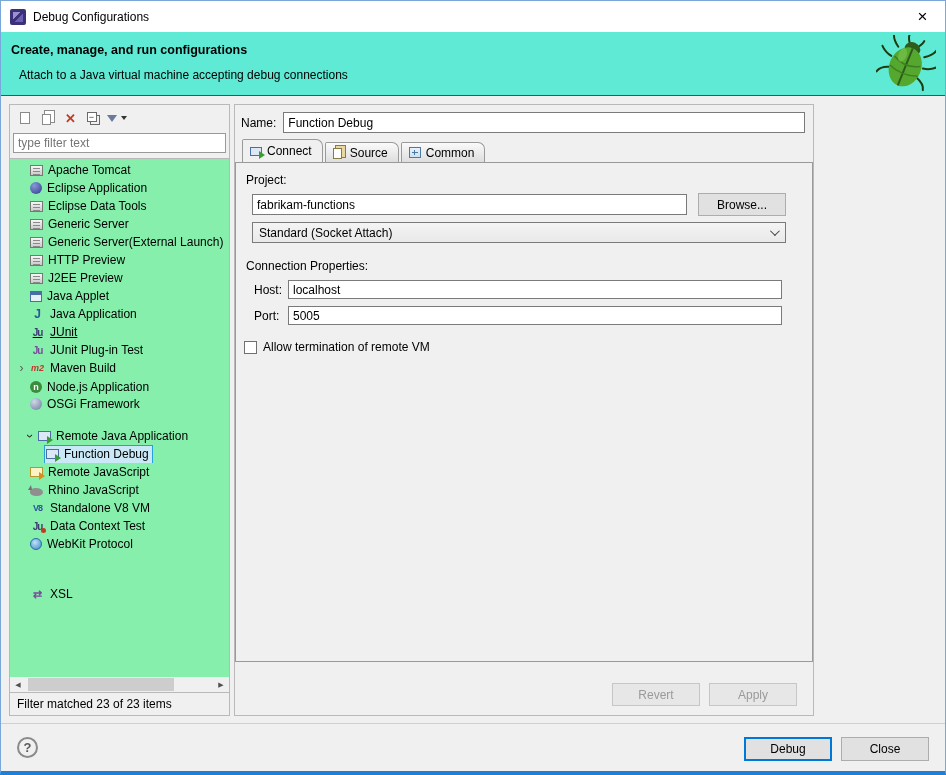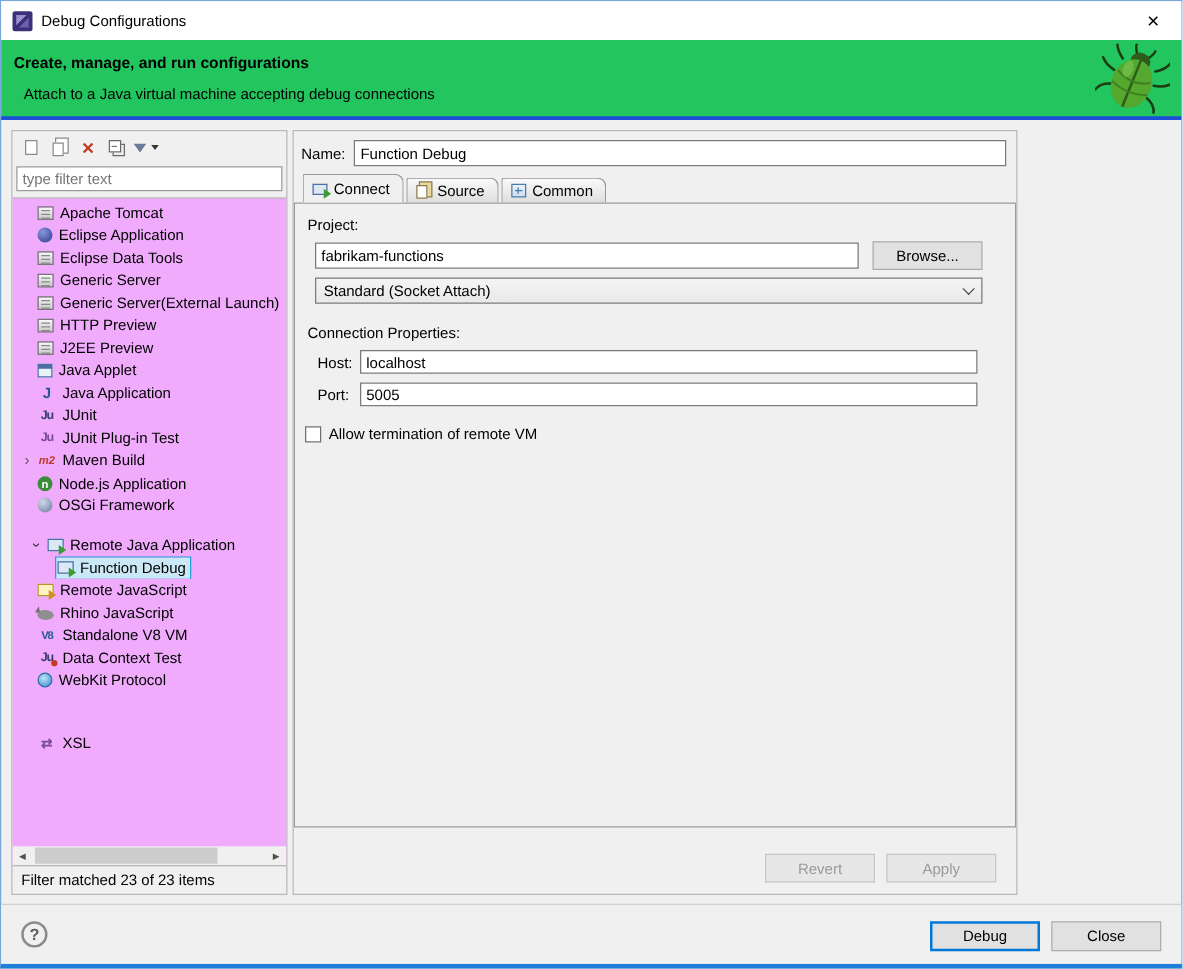--- a/index.html
+++ b/index.html
@@ -19,37 +19,37 @@
     background: #f0f0f0;
   }
   
   .titlebar { position: absolute; top: 0; left: 0; right: 0; height: 31px; background: #fff; display: flex; align-items: center; }
   .win-icon { width: 16px; height: 16px; margin: 0 7px 0 9px; background: #3b3178; border-radius: 2px; position: relative; flex: none; }
   .win-icon::after { content: ""; position: absolute; inset: 3px;
     background: linear-gradient(135deg, #9a8fd0 0 40%, transparent 40%), linear-gradient(315deg, #6a5fb0 0 40%, transparent 40%); }
   .titlebar-text { font-size: 12px; }
   .close-btn { position: absolute; right: 0; top: 0; width: 45px; height: 31px; display: flex; align-items: center; justify-content: center; font-size: 17px; cursor: default; }
   
-  .header { position: absolute; top: 31px; left: 0; right: 0; height: 64px; background: #22c55e; border-bottom: 3px solid #1d4ed8; }
+  .header { position: absolute; top: 31px; left: 0; right: 0; height: 64px; background: #5eead4; border-bottom: 1px solid #1d4ed8; }
   .header-title { position: absolute; left: 10px; top: 11px; font-weight: bold; font-size: 12.5px; }
   .header-subtitle { position: absolute; left: 18px; top: 36px; font-size: 12px; }
   .bug { position: absolute; right: 9px; top: 3px; }
   
   .left-panel { position: absolute; left: 8px; top: 103px; width: 221px; height: 612px; border: 1px solid #b9b9b9; background: #f0f0f0; }
   .toolbar { height: 26px; display: flex; align-items: center; padding-left: 3px; }
   .tb-icon { width: 23px; height: 21px; display: flex; align-items: center; justify-content: center; position: relative; }
   .ic-page { width: 10px; height: 12px; background: #fff; border: 1px solid #8a8a8a; }
   .ic-copy { width: 9px; height: 11px; background: #fff; border: 1px solid #8a8a8a; box-shadow: 3px -3px 0 0 #fff, 3px -3px 0 1px #8a8a8a; margin-top: 3px; margin-right: 3px; }
   .ic-x { color: #c23b22; font-weight: bold; font-size: 13px; line-height: 13px; }
   .ic-collapse { width: 10px; height: 10px; border: 1px solid #6a6a6a; background: #fff; font-size: 9px; line-height: 8px; text-align: center; color: #333;
     box-shadow: 3px 3px 0 -1px #f0f0f0, 3px 3px 0 0 #6a6a6a; margin-right: 4px; margin-bottom: 3px; }
   .ic-funnel { width: 0; height: 0; border-left: 5px solid transparent; border-right: 5px solid transparent; border-top: 7px solid #6a7a9a; }
   .dd-arrow { width: 0; height: 0; border-left: 3px solid transparent; border-right: 3px solid transparent; border-top: 4px solid #333; margin-left: 4px; }
   .filter-input { position: absolute; top: 28px; left: 3px; right: 3px; height: 20px; border: 1px solid #999; padding: 2px 4px; font: 12px "Liberation Sans", sans-serif; background: #fff; }
-  .tree-box { position: absolute; top: 53px; left: 0; right: 0; height: 535px; background: #f0abfc; border-top: 1px solid #b9b9b9; border-bottom: 1px solid #b9b9b9; overflow: hidden; }
+  .tree-box { position: absolute; top: 53px; left: 0; right: 0; height: 535px; background: #86efac; border-top: 1px solid #b9b9b9; border-bottom: 1px solid #b9b9b9; overflow: hidden; }
   .tree-rows { position: absolute; inset: 2px 0 15px 0; }
   .tree-row { height: 18px; display: flex; align-items: center; white-space: nowrap; overflow: hidden; }
   .tree-arrow { width: 15px; flex: none; text-align: center; color: #5a5a5a; font-size: 12px; line-height: 12px; }
   .tree-arrow.expanded { transform: rotate(90deg); color: #1a1a1a; }
   .tree-content { display: inline-flex; align-items: center; height: 17px; padding: 0 3px 0 1px; }
   .tree-content.selected { background: #cbe8f6; outline: 1px solid #26a0da; }
   .tree-icon { width: 15px; height: 14px; display: inline-flex; align-items: center; justify-content: center; margin-right: 5px; flex: none; font-weight: bold; font-style: normal; }
   .tree-label { font-size: 12px; }
   
   .icon-server { width: 13px; height: 11px; border: 1px solid #777; background: linear-gradient(#f7f7f7, #c9c9c9); position: relative; }
@@ -232,21 +232,21 @@
       <span class="tree-label">Java Applet</span>
     </span>
   </div>
           <div class="tree-row" style="padding-left: 4px;">
     <span class="tree-arrow"></span>
     <span class="tree-content">
       <span class="tree-icon icon-java"></span>
       <span class="tree-label">Java Application</span>
     </span>
   </div>
-          <div class="tree-row" style="padding-left: 4px;">
+          <div class="tree-row" style="padding-left: 4px; text-decoration: underline;">
     <span class="tree-arrow"></span>
     <span class="tree-content">
       <span class="tree-icon icon-junit"></span>
       <span class="tree-label">JUnit</span>
     </span>
   </div>
           <div class="tree-row" style="padding-left: 4px;">
     <span class="tree-arrow"></span>
     <span class="tree-content">
       <span class="tree-icon icon-junit-plugin"></span>

